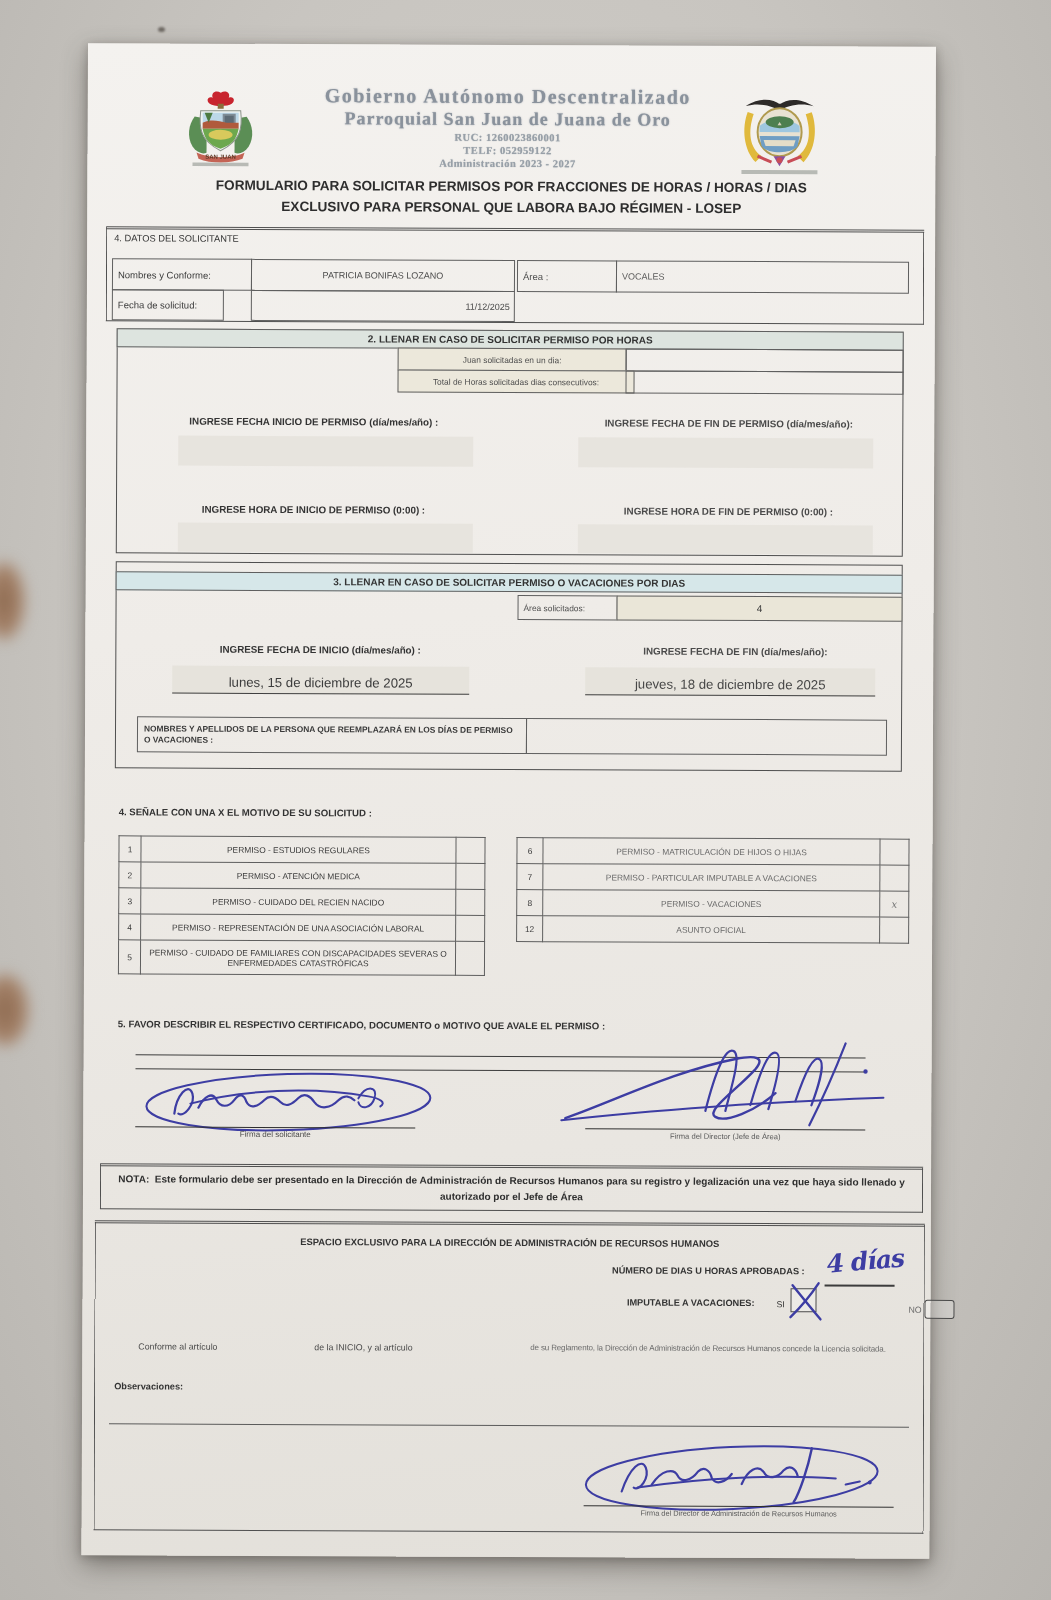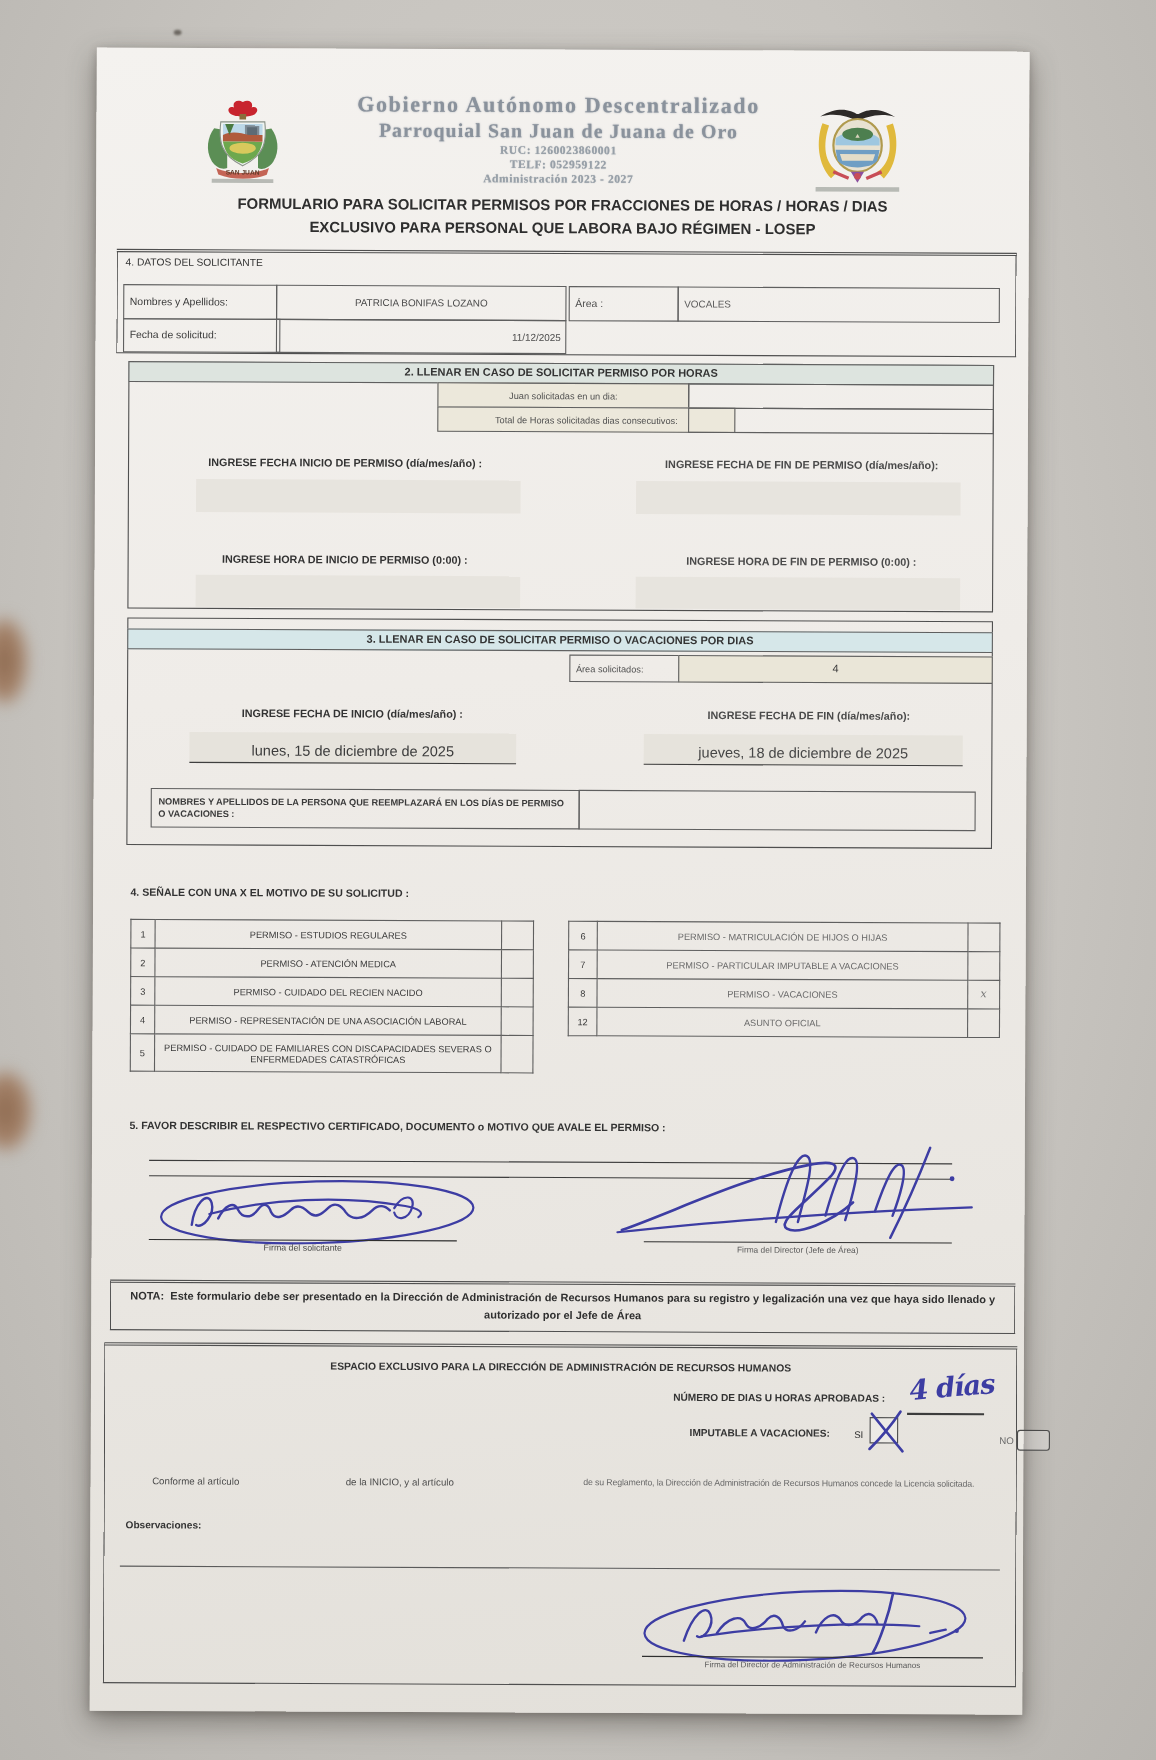--- a/index.html
+++ b/index.html
@@ -103,32 +103,32 @@
     <rect x="8" y="78" width="76" height="4" fill="#adb0aa" opacity=".85"></rect>
   </svg>
 
   <div class="doc-title">
     <div>FORMULARIO PARA SOLICITAR PERMISOS  POR FRACCIONES DE HORAS / HORAS / DIAS</div>
     <div>EXCLUSIVO PARA PERSONAL QUE LABORA BAJO RÉGIMEN - LOSEP</div>
   </div>
 
   <div class="boxed" style="left:19px;top:183px;width:818px;height:95px;border-top:3px double #4f4f4f;"></div>
   <div class="sec-title" style="left:27px;top:190px;font-weight:normal;font-size:9.3px;">4. DATOS DEL SOLICITANTE</div>
-  <div class="cell lbl" style="left:25px;top:215px;width:140px;height:32px;">Nombres y Apellidos:</div>
+  <div class="cell lbl" style="left:25px;top:215px;width:140px;height:32px;">Nombres y Conforme:</div>
   <div class="cell ctr" style="left:164px;top:215px;width:264px;height:32px;font-size:9px;color:#4a4a4a;">PATRICIA BONIFAS LOZANO</div>
-  <div class="cell lbl" style="left:25px;top:246px;width:143px;height:31px;">Fecha de solicitud:</div>
+  <div class="cell lbl" style="left:25px;top:246px;width:112px;height:31px;">Fecha de solicitud:</div>
   <div class="cell rgt" style="left:164px;top:246px;width:264px;height:31px;font-size:9px;color:#4a4a4a;">11/12/2025</div>
   <div class="cell lbl" style="left:430px;top:215px;width:100px;height:32px;color:#4f4f4f;">Área :</div>
   <div class="cell lbl" style="left:529px;top:215px;width:293px;height:32px;font-size:9px;color:#5a5a5a;">VOCALES</div>
 
   <div class="boxed" style="left:30px;top:285px;width:787px;height:225px;border-width:1.6px;"></div>
   <div class="band" style="left:30px;top:285px;width:787px;height:19px;background:#dde4df;">2. LLENAR EN CASO DE SOLICITAR PERMISO POR HORAS</div>
   <div class="cell ctr" style="left:311px;top:303px;width:229px;height:23px;background:#ece8db;font-size:8.4px;color:#4f4f4f;">Juan solicitadas en un dia:</div>
   <div class="cell" style="left:539px;top:303px;width:278px;height:23px;"></div>
-  <div class="cell ctr" style="left:311px;top:325px;width:271px;height:23px;background:#ece8db;font-size:8.4px;color:#4f4f4f;">Total de Horas solicitadas dias consecutivos:</div>
+  <div class="cell ctr" style="left:311px;top:325px;width:237px;height:23px;background:#ece8db;font-size:8.4px;color:#4f4f4f;">Total de Horas solicitadas dias consecutivos:</div>
   <div class="cell" style="left:539px;top:325px;width:278px;height:23px;"></div>
 
   <div class="inlabel" style="left:55px;top:372px;width:345px;">INGRESE FECHA INICIO DE PERMISO (día/mes/año) :</div>
   <div class="gfield" style="left:92px;top:392px;width:295px;height:30px;"></div>
   <div class="inlabel" style="left:470px;top:372px;width:345px;color:#4a4a4a;">INGRESE FECHA DE FIN DE PERMISO (día/mes/año):</div>
   <div class="gfield" style="left:492px;top:392px;width:295px;height:30px;"></div>
 
   <div class="inlabel" style="left:55px;top:460px;width:345px;">INGRESE HORA DE INICIO DE PERMISO (0:00) :</div>
   <div class="gfield" style="left:92px;top:479px;width:295px;height:29px;"></div>
   <div class="inlabel" style="left:470px;top:460px;width:345px;color:#4a4a4a;">INGRESE HORA DE FIN DE PERMISO (0:00) :</div>

